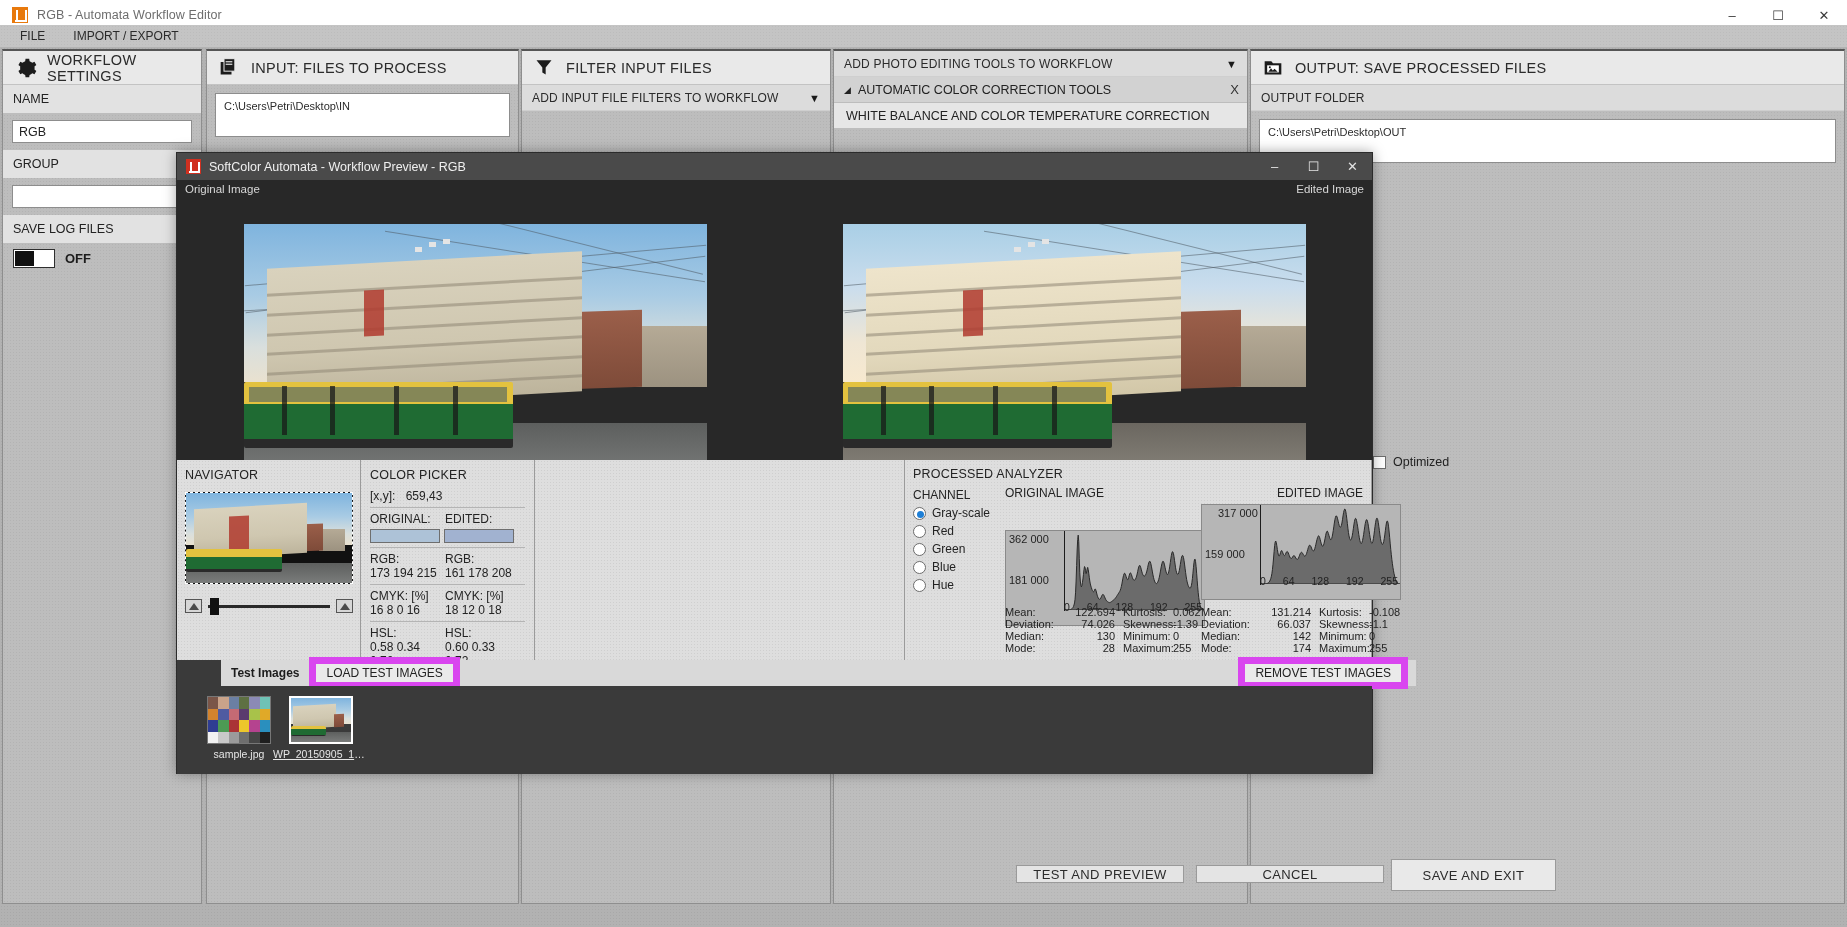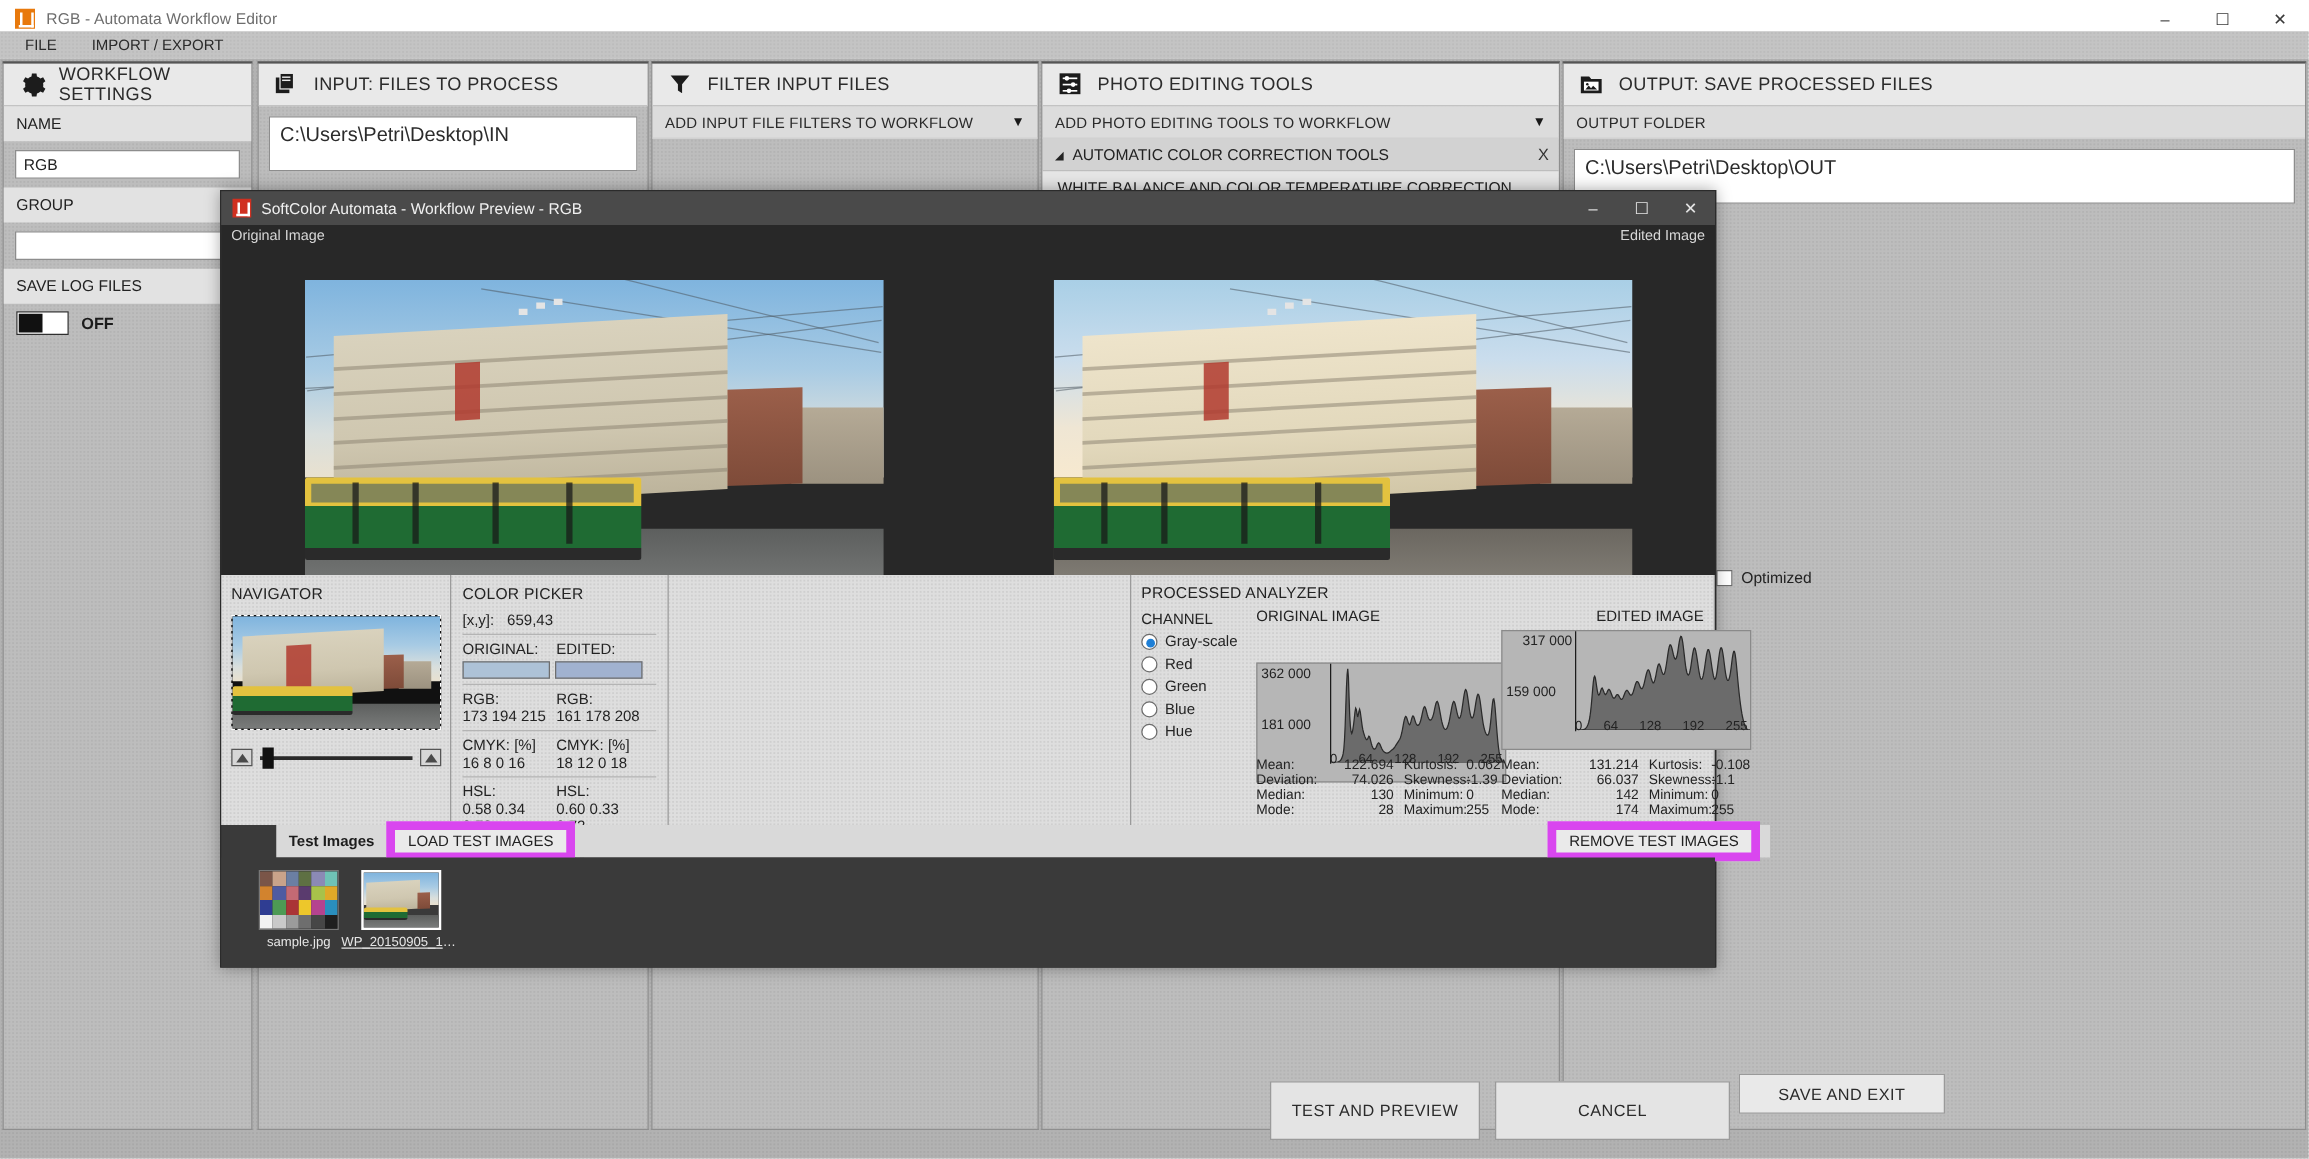--- a/index.html
+++ b/index.html
@@ -75,21 +75,21 @@
   .panel-head .ico { width: 22px; height: 22px; margin: 0 10px 0 12px; position: relative; }
   .panel-head .txt { font-size: 14.5px; color: #2b2b2b; letter-spacing: .3px; }
   .sub-head {
     height: 26px; background: #dcdcdc; display: flex; align-items: center;
     padding: 0 10px; font-size: 12px; color: #2b2b2b; letter-spacing: .2px;
     justify-content: space-between; border-bottom: 1px solid #cfcfcf;
   }
   .caret { font-size: 11px; color: #1a1a1a; }
   .txtfield {
     background: #ffffff; border: 1px solid #8d8d8d; height: 44px;
-    font-size: 16px; color: #2b2b2b; padding: 6px 8px;
+    font-size: 11px; color: #2b2b2b; padding: 6px 8px;
   }
 
   
   #p-settings { left: 2px; width: 200px; height: 855px; }
   .ws-row-label {
     height: 28px; display: flex; align-items: center; padding: 0 10px;
     background: #e2e2e2; font-size: 12.5px; color: #222;
   }
   .ws-input {
     margin: 7px 9px; height: 23px; background:#fff; border:1px solid #8d8d8d;
@@ -114,21 +114,21 @@
     padding: 0 8px 0 10px; font-size: 12.5px; color: #222;
   }
   .tool-item.sub { background: #e6e6e6; padding-left: 12px; }
   .tri { font-size: 9px; margin-right: 7px; }
   .xbtn { font-size: 13px; color:#333; }
 
   .checkrow { display: flex; align-items: center; gap: 7px; font-size: 12.5px; color:#222; }
   .chk { width: 13px; height: 13px; border: 1px solid #6d6d6d; background: #fff; }
 
   .bigbtn {
-    position: absolute; height: 47px; border: 1px solid #9a9a9a; background: #e4e4e4;
+    position: absolute; height: 18px; border: 1px solid #9a9a9a; background: #e4e4e4;
     display: flex; align-items: center; justify-content: center;
     font-size: 13px; color: #2b2b2b; letter-spacing: .4px;
   }
 
   
   #dialog {
     position: absolute; left: 176px; top: 152px; width: 1197px; height: 622px;
     background: #3a3a3a; border: 1px solid #2b2b2b;
     box-shadow: 0 0 12px rgba(0,0,0,.35);
   }
@@ -303,34 +303,20 @@
         </span>
         <span class="txt">FILTER INPUT FILES</span>
       </div>
       <div class="sub-head">
         <span>ADD INPUT FILE FILTERS TO WORKFLOW</span>
         <span class="caret">▼</span>
       </div>
     </div>
 
     <div class="panel" id="p-tools">
-      <div class="panel-head">
-        <span class="ico">
-          <svg width="20" height="20" viewBox="0 0 24 24">
-              <rect x="2" y="2" width="20" height="20" fill="#1c1c1c"></rect>
-              <rect x="5" y="6" width="14" height="1.6" fill="#fff"></rect>
-              <circle cx="9" cy="6.8" r="2.2" fill="#fff"></circle>
-              <rect x="5" y="12" width="14" height="1.6" fill="#fff"></rect>
-              <circle cx="15" cy="12.8" r="2.2" fill="#fff"></circle>
-              <rect x="5" y="18" width="14" height="1.6" fill="#fff"></rect>
-              <circle cx="11" cy="18.8" r="2.2" fill="#fff"></circle>
-            </svg>
-        </span>
-        <span class="txt">PHOTO EDITING TOOLS</span>
-      </div>
       <div class="sub-head">
         <span>ADD PHOTO EDITING TOOLS TO WORKFLOW</span>
         <span class="caret">▼</span>
       </div>
       <div class="tool-item">
         <span style="display:flex;align-items:center;">
           <span class="tri">◢</span>
           <span>AUTOMATIC COLOR CORRECTION TOOLS</span>
         </span>
         <span class="xbtn">X</span>

